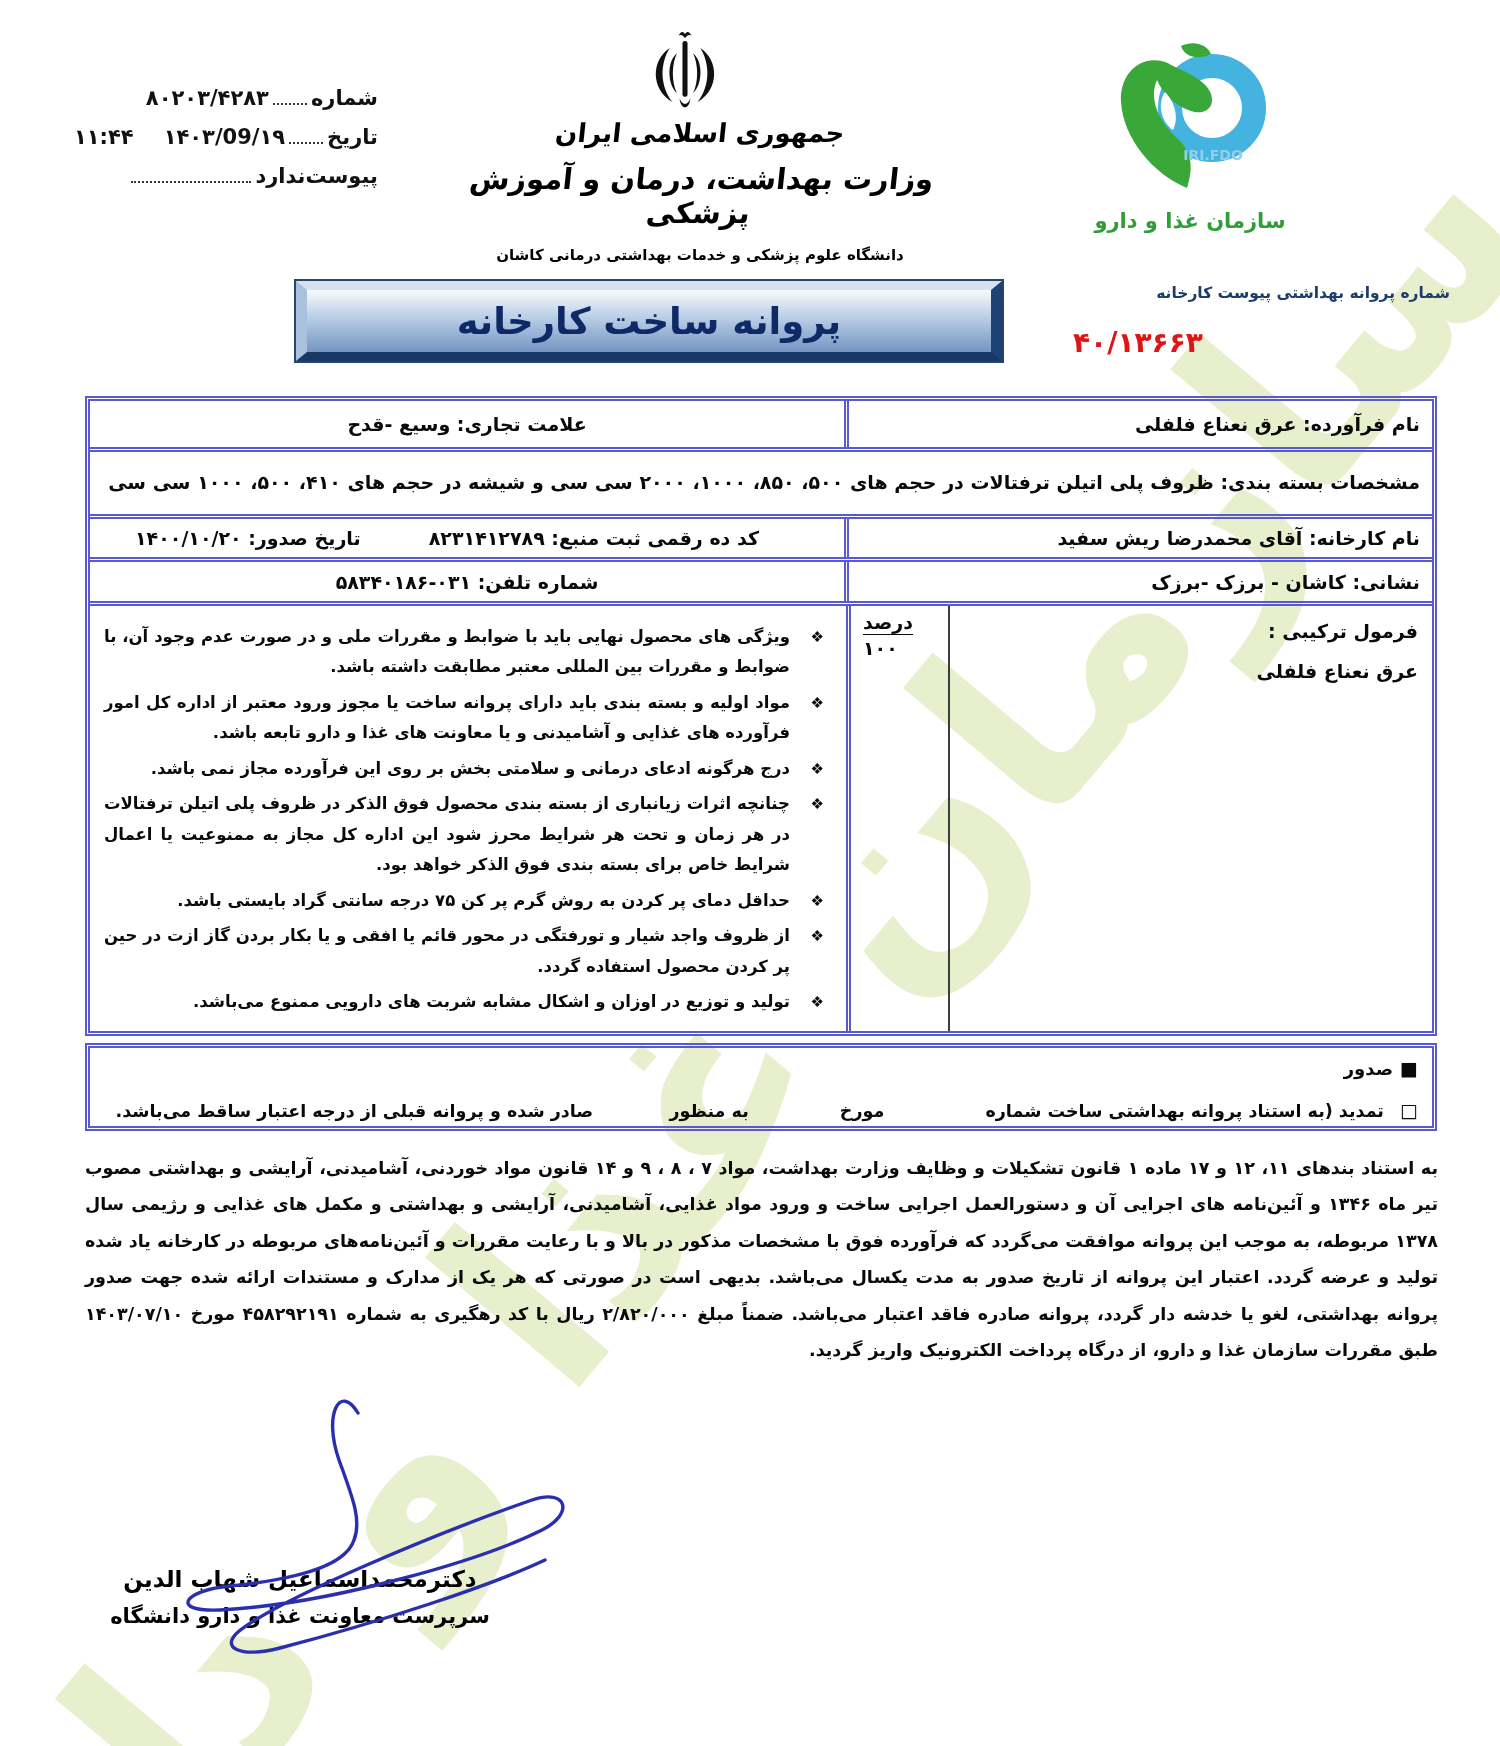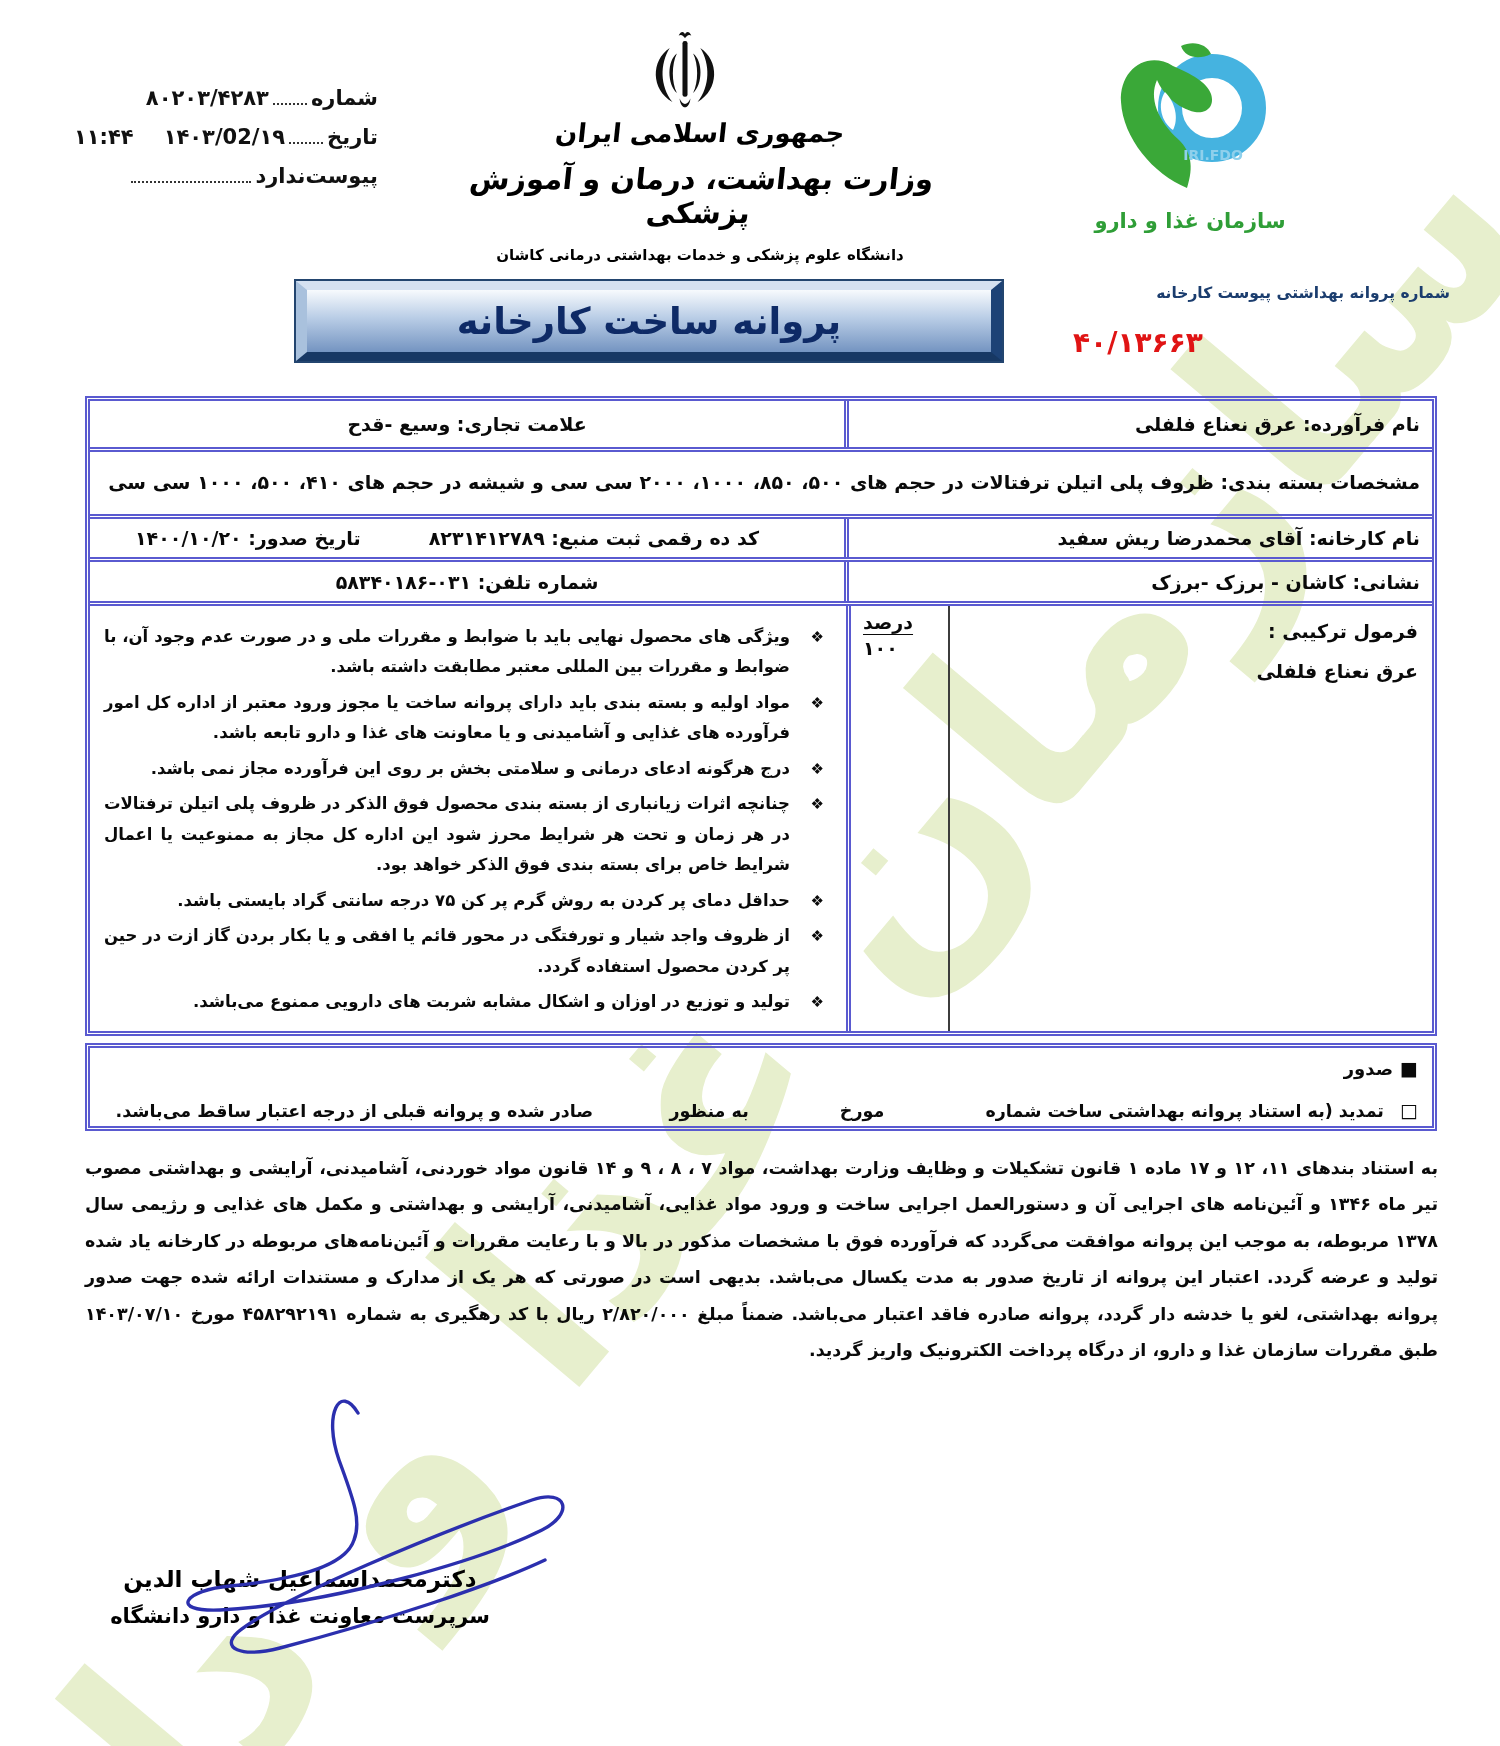--- a/index.html
+++ b/index.html
@@ -100,21 +100,21 @@
 
   <div class="layer stamp">
     <div class="stamp-line">
       <span>شماره</span>
       <span class="stamp-dots"></span>
       <span>۸۰۲۰۳/۴۲۸۳</span>
     </div>
     <div class="stamp-line">
       <span>تاریخ</span>
       <span class="stamp-dots"></span>
-      <span>۱۴۰۳/02/۱۹</span>
+      <span>۱۴۰۳/09/۱۹</span>
       <span class="stamp-time">۱۱:۴۴</span>
     </div>
     <div class="stamp-line">
       <span>پیوست</span>
       <span>ندارد</span>
       <span class="stamp-dots long"></span>
     </div>
   </div>
 
   <svg class="layer emblem" viewBox="0 0 100 110">

